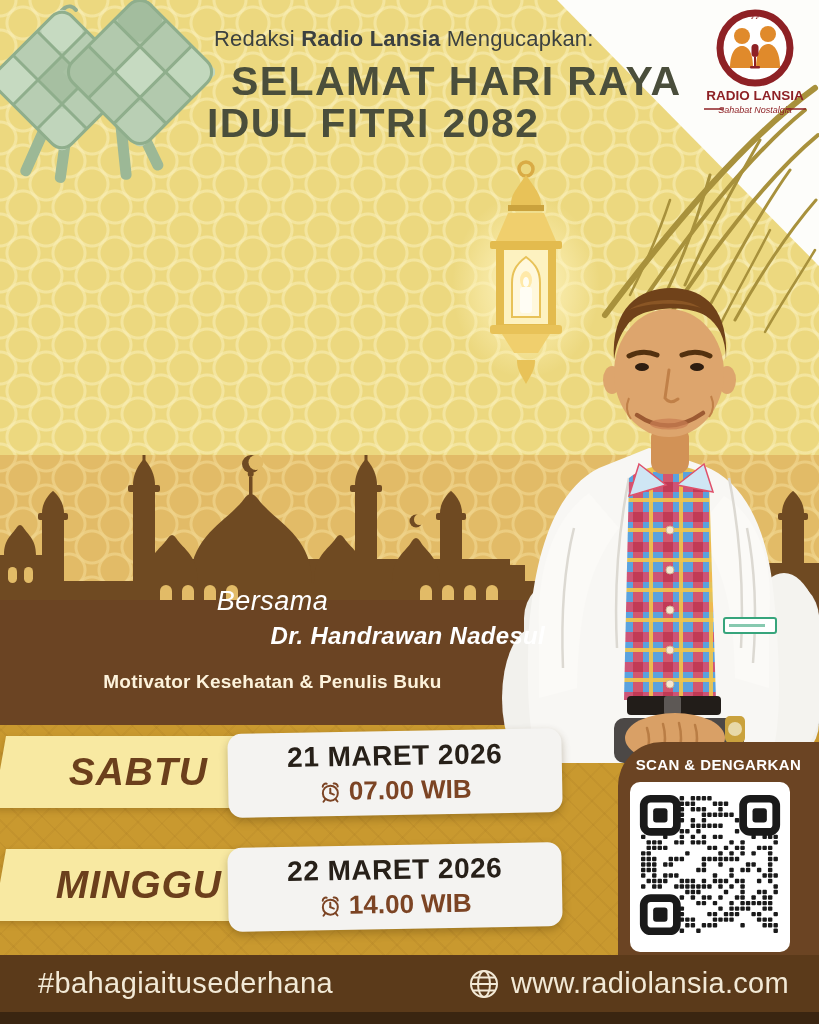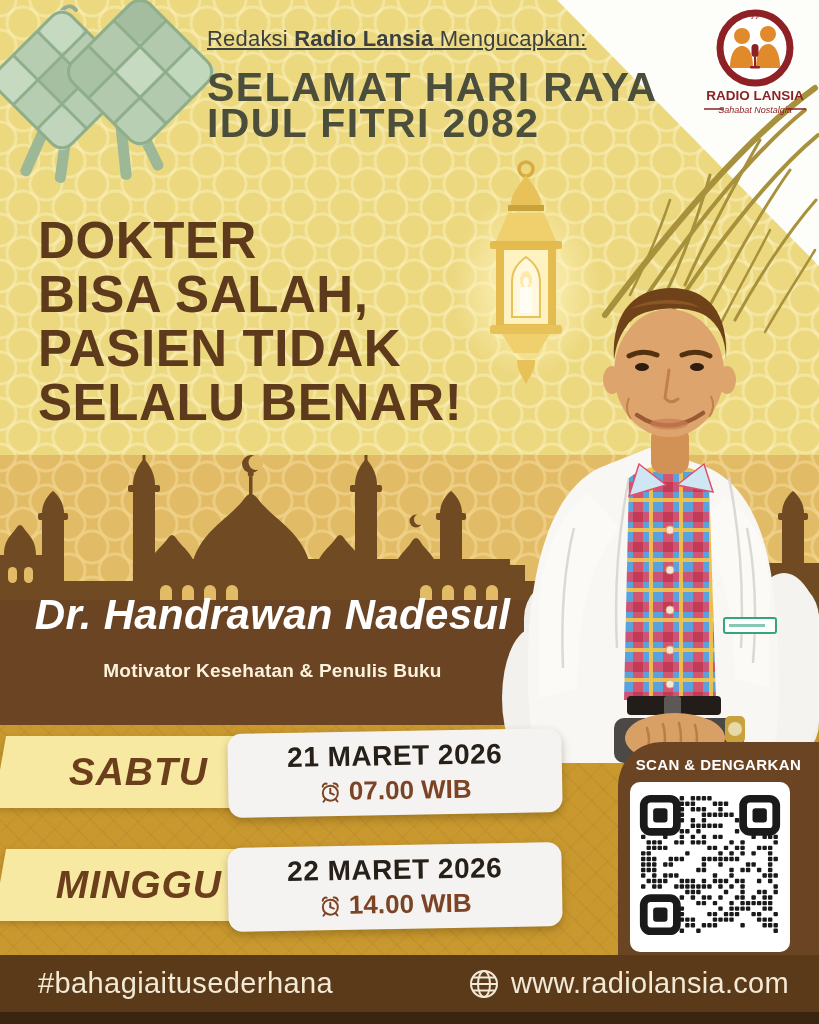--- a/index.html
+++ b/index.html
@@ -29,31 +29,31 @@
     left:0;top:725px;width:819px;height:232px;background-color:#c9992f;
     background-image:
       repeating-linear-gradient(45deg, rgba(140,95,25,.10) 0 2px, rgba(140,95,25,0) 2px 16px),
       repeating-linear-gradient(-45deg, rgba(140,95,25,.08) 0 2px, rgba(140,95,25,0) 2px 18px);
   }
   #white-wedge{
     left:0;top:0;width:819px;height:270px;background:#fdfdfa;
     clip-path:polygon(557px 0,819px 0,819px 266px);
   }
   
-  #redaksi-line{left:207px;top:26px;font-size:22px;color:#3c4140;letter-spacing:.2px;text-decoration:underline;}
+  #redaksi-line{left:214px;top:26px;font-size:22px;color:#3c4140;letter-spacing:.2px;}
   #redaksi-line b{font-weight:bold;}
   .greeting{left:207px;font-size:41px;font-weight:800;color:#4a4e3b;letter-spacing:1.4px;line-height:44px;}
-  #greeting-1{top:65px;}
+  #greeting-1{top:59px;margin-left:24px;}
   #greeting-2{top:101px;}
   
   #headline{left:38px;top:214px;width:480px;font-size:51px;line-height:54px;font-weight:800;color:#5e3a1d;letter-spacing:.6px;}
   
   #speaker{left:0;top:586px;width:545px;text-align:center;color:#ffffff;}
   #speaker .intro{font-style:italic;font-size:27px;letter-spacing:.5px;}
-  #speaker .name{font-style:italic;font-weight:bold;font-size:42px;margin-top:5px;letter-spacing:.3px;}
+  #speaker .name{font-style:italic;font-weight:bold;font-size:24px;margin-top:5px;letter-spacing:.3px;text-align:right;}
   #speaker .title{font-weight:bold;font-size:19px;margin-top:21px;color:#fdf3dc;letter-spacing:.2px;}
   
   .day-banner{
     width:278px;height:72px;background:#f8e9a2;transform:skewX(-10deg);transform-origin:top left;
     display:flex;align-items:center;justify-content:center;
     box-shadow:0 3px 6px rgba(90,60,10,.25);
   }
   .day-banner span{transform:skewX(10deg);font-size:39px;font-weight:800;font-style:italic;color:#6b3f1c;letter-spacing:1px;}
   #banner-sabtu{left:6px;top:736px;}
   #banner-minggu{left:6px;top:849px;}
@@ -170,26 +170,20 @@
     <g stroke="#8e2125" stroke-width="1.5">
         <line x1="8" y1="103" x2="28" y2="103"></line>
         <line x1="90" y1="103" x2="110" y2="103"></line>
       </g>
   </svg>
 
   <div id="redaksi-line" class="abs z10"><span>Redaksi </span><b>Radio Lansia</b><span> Mengucapkan:</span></div>
   <div id="greeting-1" class="abs greeting z10">SELAMAT HARI RAYA</div>
   <div id="greeting-2" class="abs greeting z10">IDUL FITRI 2082</div>
 
-  <div id="headline" class="abs z10">
-    <div>DOKTER</div>
-    <div>BISA SALAH,</div>
-    <div>PASIEN TIDAK</div>
-    <div>SELALU BENAR!</div>
-  </div>
 
   <svg class="abs z8" style="left:450px;top:156px;" width="152" height="236" viewBox="0 0 152 236">
     <defs>
       <radialGradient id="glow" cx="50%" cy="50%" r="50%">
         <stop offset="0%" stop-color="rgba(255,248,205,0.95)"></stop>
         <stop offset="60%" stop-color="rgba(255,244,190,0.45)"></stop>
         <stop offset="100%" stop-color="rgba(255,244,190,0)"></stop>
       </radialGradient>
     </defs>
     <ellipse cx="76" cy="130" rx="74" ry="92" fill="url(#glow)"></ellipse>
@@ -272,20 +266,21 @@
       <rect x="442" y="130" width="12" height="22" rx="6"></rect>
       <rect x="464" y="130" width="12" height="22" rx="6"></rect>
       <rect x="486" y="130" width="12" height="22" rx="6"></rect>
       <rect x="8" y="112" width="9" height="16" rx="4.5"></rect>
       <rect x="24" y="112" width="9" height="16" rx="4.5"></rect>
     </g>
   </svg>
 
   <div id="band-brown" class="abs"></div>
   <div id="speaker" class="abs z12">
+    <div class="intro">Bersama</div>
     <div class="name">Dr. Handrawan Nadesul</div>
     <div class="title">Motivator Kesehatan &amp; Penulis Buku</div>
   </div>
 
   <svg class="abs z10" style="left:479px;top:268px;" width="340" height="495" viewBox="0 0 340 495">
     <defs>
       <pattern id="plaid" width="30" height="30" patternUnits="userSpaceOnUse">
         <rect width="30" height="30" fill="#5aa2de"></rect>
         <rect x="4" width="10" height="30" fill="#e84a5a" opacity=".85"></rect>
         <rect y="4" width="30" height="10" fill="#e8425e" opacity=".8"></rect>

